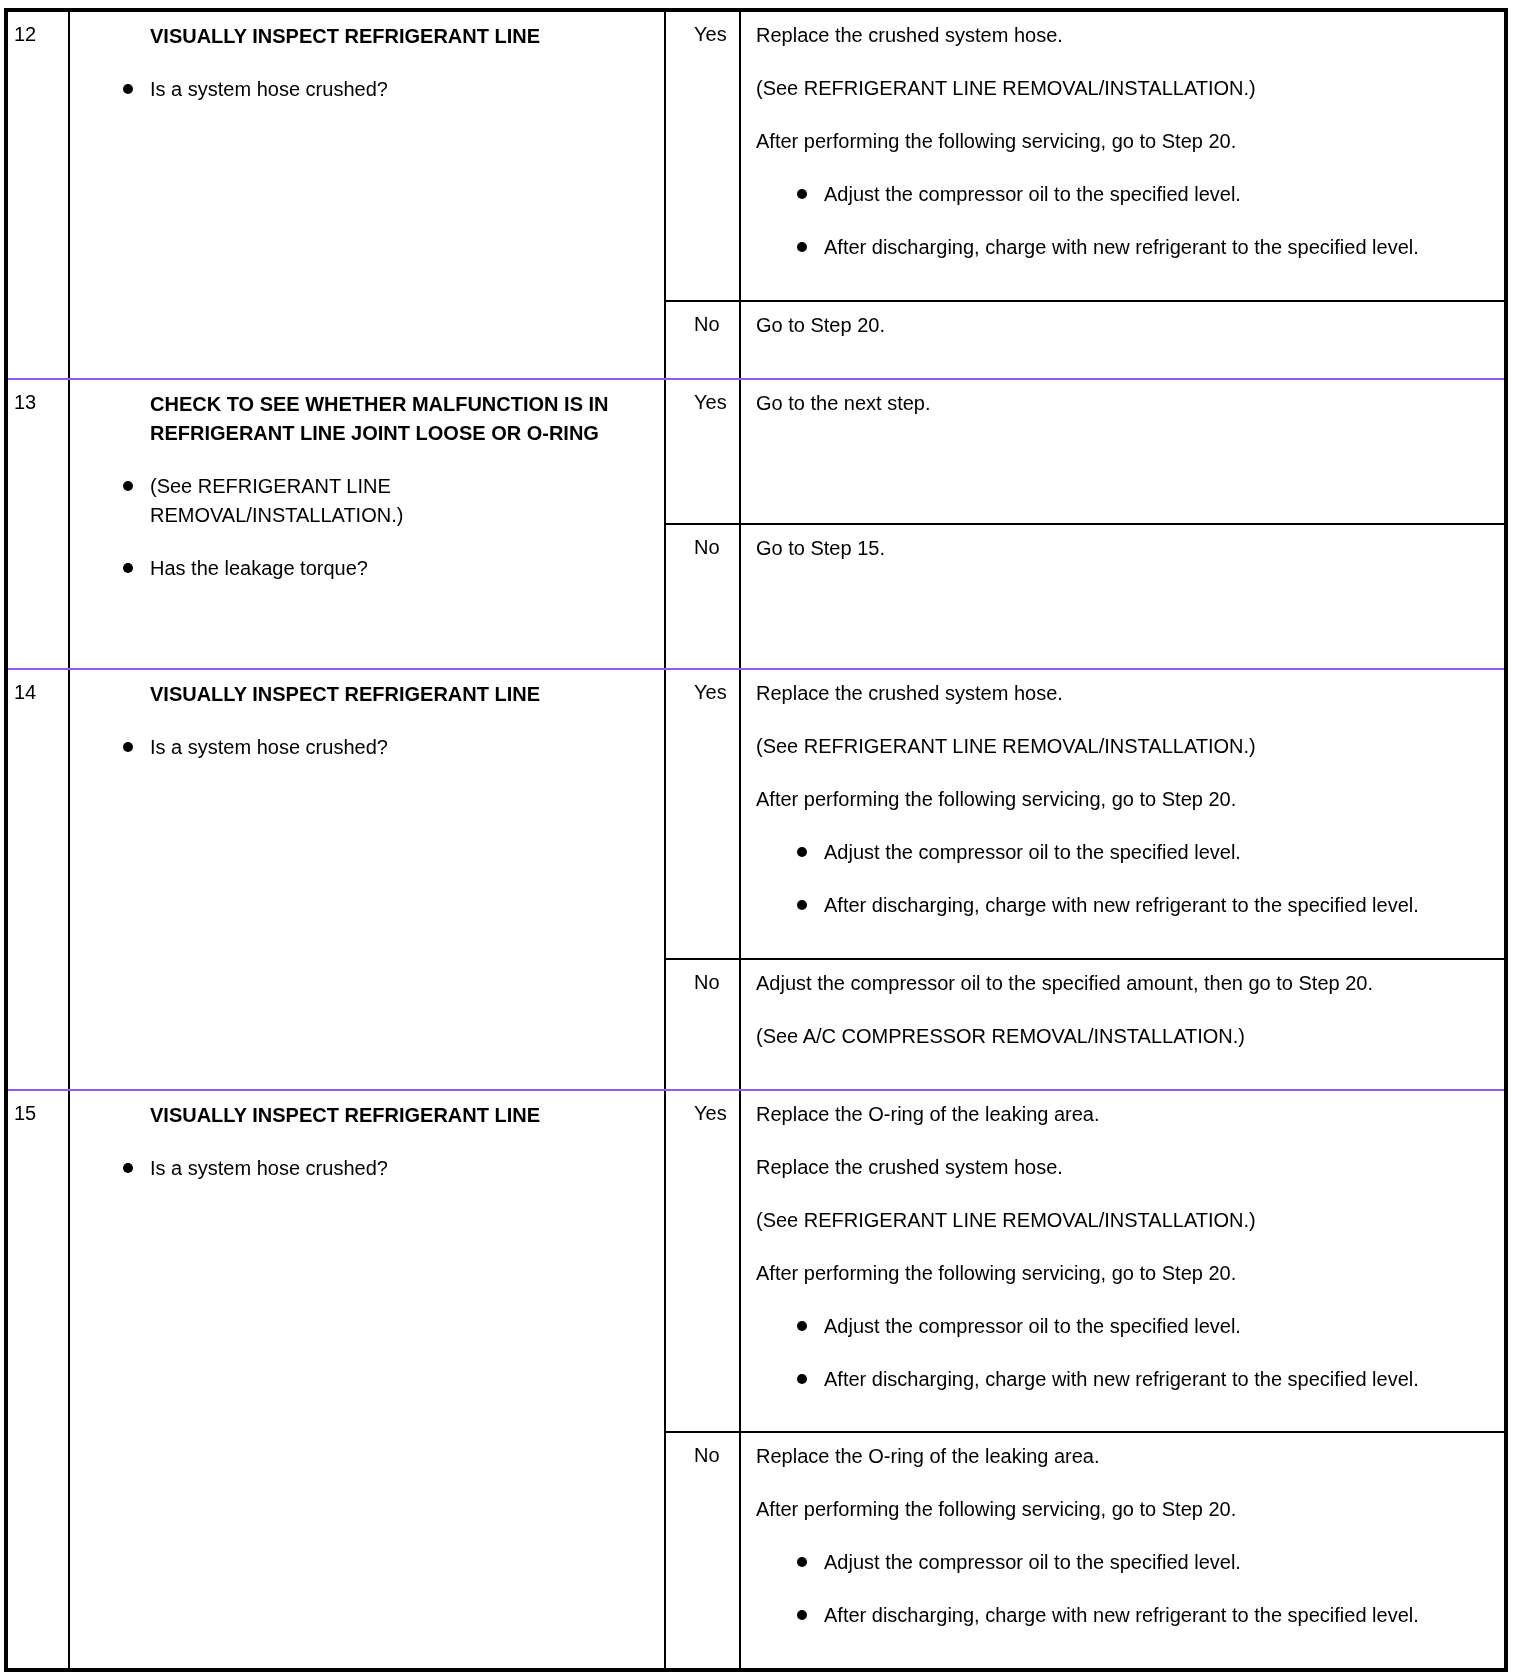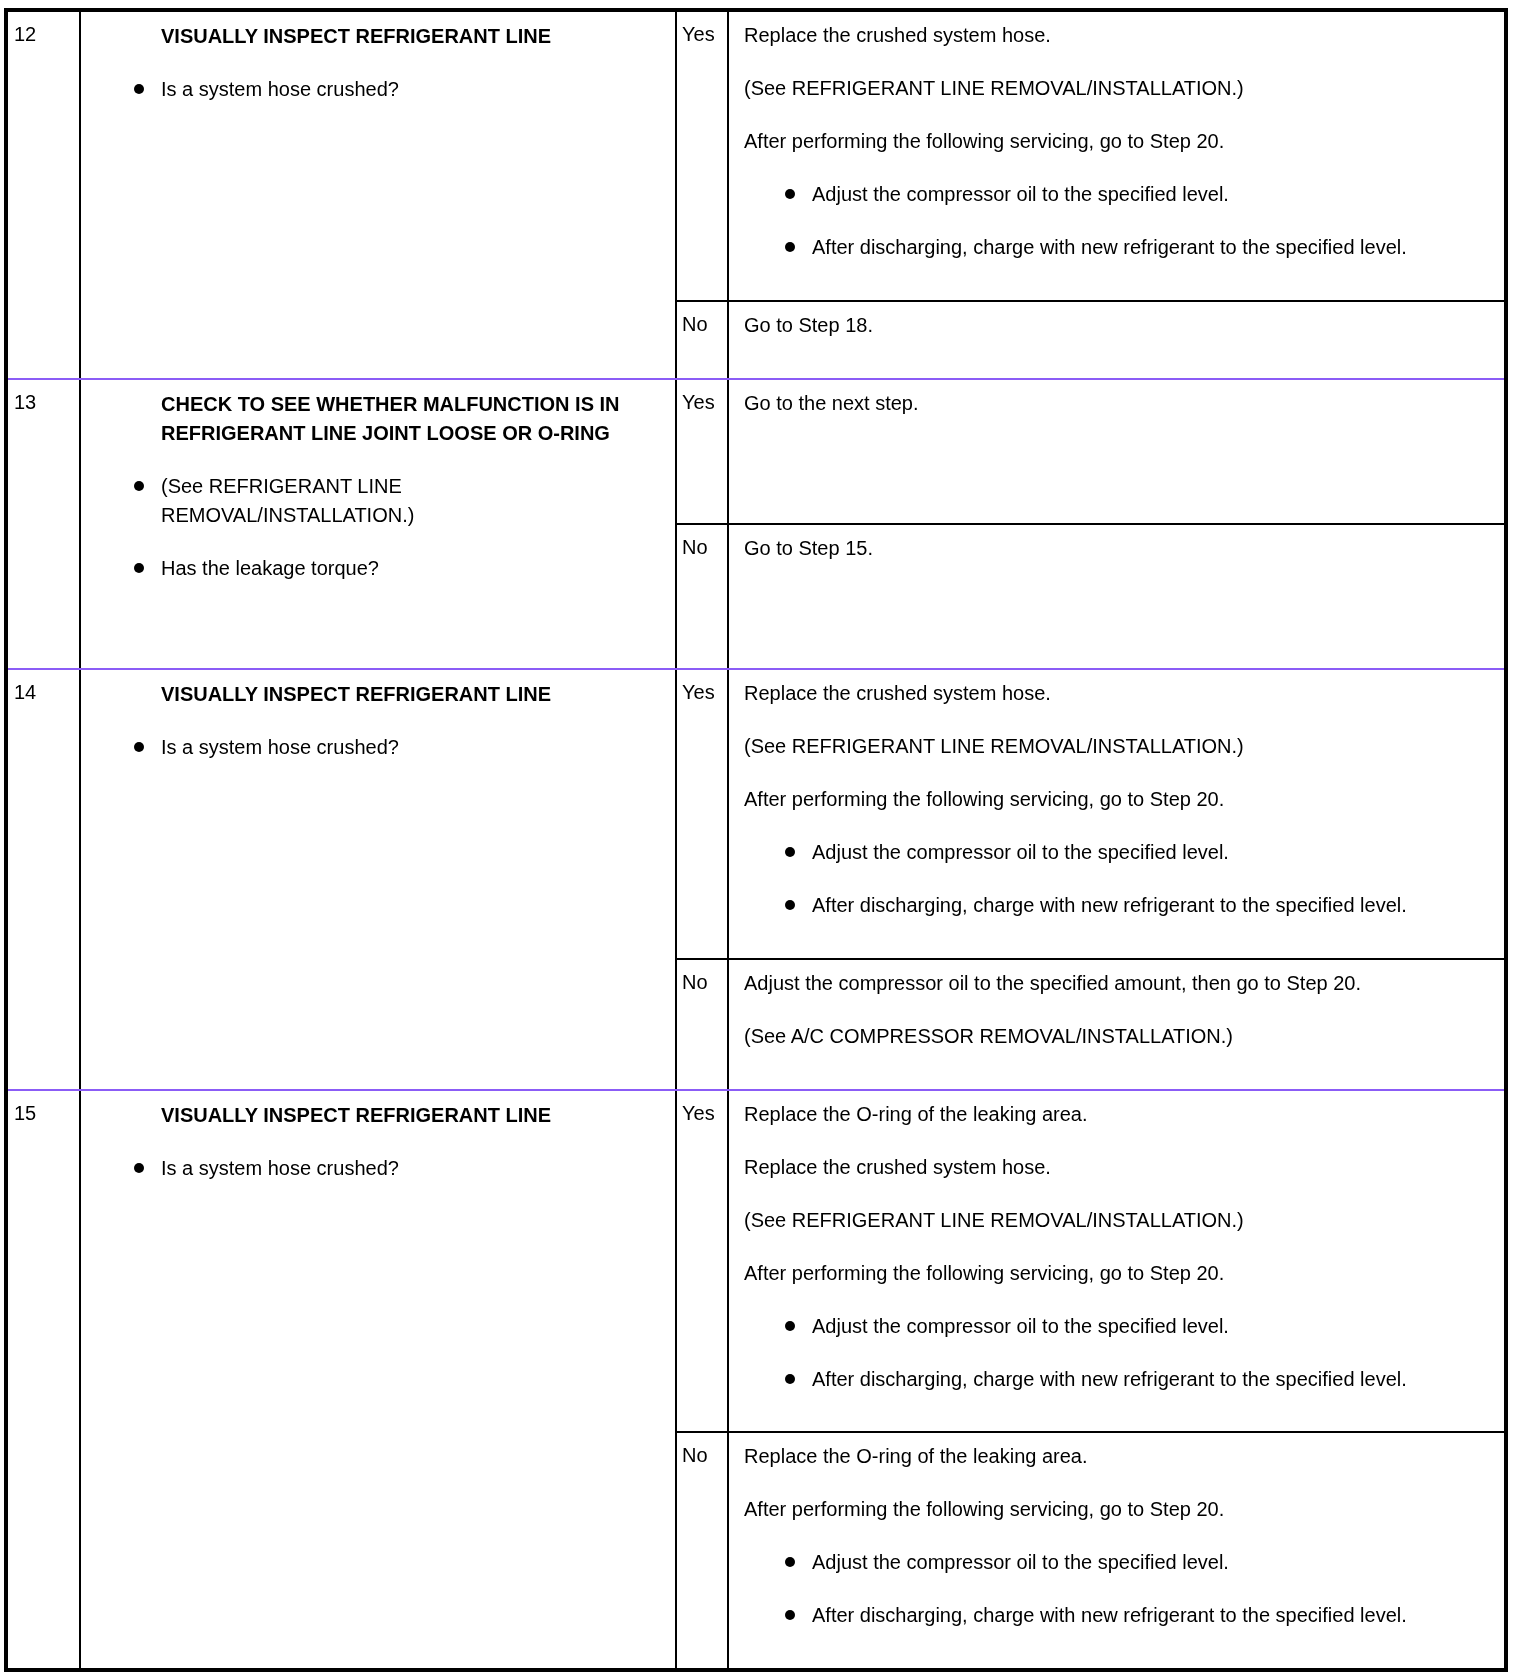--- a/index.html
+++ b/index.html
@@ -37,41 +37,41 @@
 
   .col-step {
     flex: 0 0 60px;
     padding: 8px 4px 8px 6px;
   }
 
   .col-action {
     flex: 0 0 596px;
     border-left: 2px solid #000000;
     padding: 10px 36px 28px 80px;
-    margin-left: 11px;
   }
 
   .col-branches {
     flex: 1 1 auto;
     display: flex;
     flex-direction: column;
     border-left: 2px solid #000000;
   }
 
   .branch-row {
     flex: 1 1 auto;
     display: flex;
     align-items: stretch;
     border-top: 2px solid #000000;
   }
   .branch-row:first-child { border-top: 0; }
 
   .col-answer {
     flex: 0 0 50px;
     padding: 8px 2px 8px 5px;
+    margin-left: 23px;
   }
 
   .col-result {
     flex: 1 1 auto;
     border-left: 2px solid #000000;
     padding: 9px 80px 9px 15px;
   }
 
   .action-title {
     font-weight: bold;
@@ -136,21 +136,21 @@
   </div>
             </div>
     </div>
   </div>
         <div class="branch-row">
     <div class="col-answer">
       <span class="answer-label">No</span>
     </div>
     <div class="col-result">
       <div class="blocks result-blocks">
-              <p class="block text-block">Go to Step 18.</p>
+              <p class="block text-block">Go to Step 20.</p>
             </div>
     </div>
   </div>
       </div>
   </section>
     <section class="step-row">
     <div class="col-step">
       <span class="step-num">13</span>
     </div>
     <div class="col-action">

